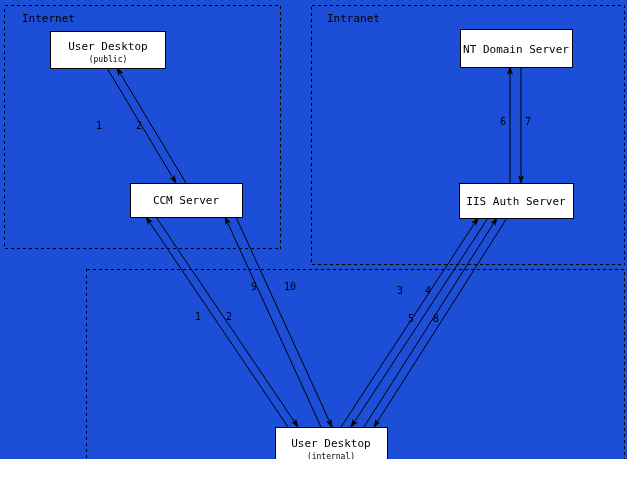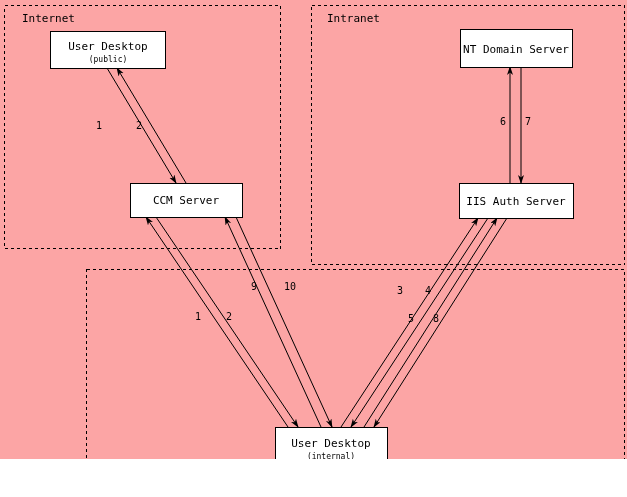--- a/index.html
+++ b/index.html
@@ -4,21 +4,21 @@
 <style>
   html, body {
     margin: 0;
     padding: 0;
     background: #ffffff;
   }
   #canvas {
     position: relative;
     width: 627px;
     height: 459px;
-    background: #fca5a5;
+    background: #1d4ed8;
     font-family: "DejaVu Sans Mono", "Liberation Mono", monospace;
     overflow: hidden;
   }
   svg.diagram {
     position: absolute;
     left: 0;
     top: 0;
     width: 627px;
     height: 497px;
   }

